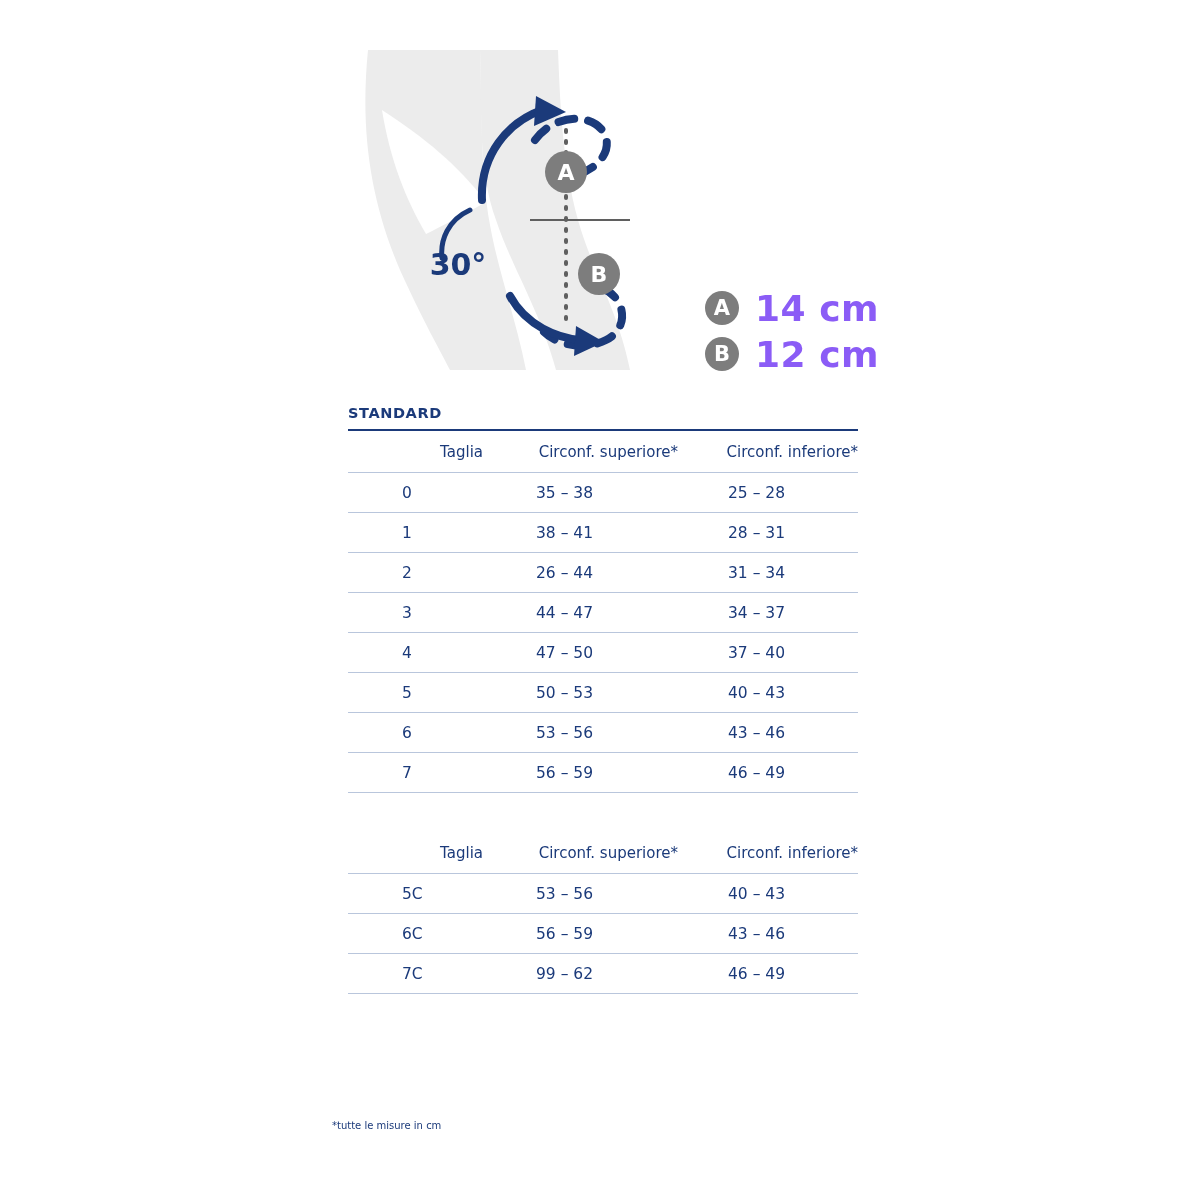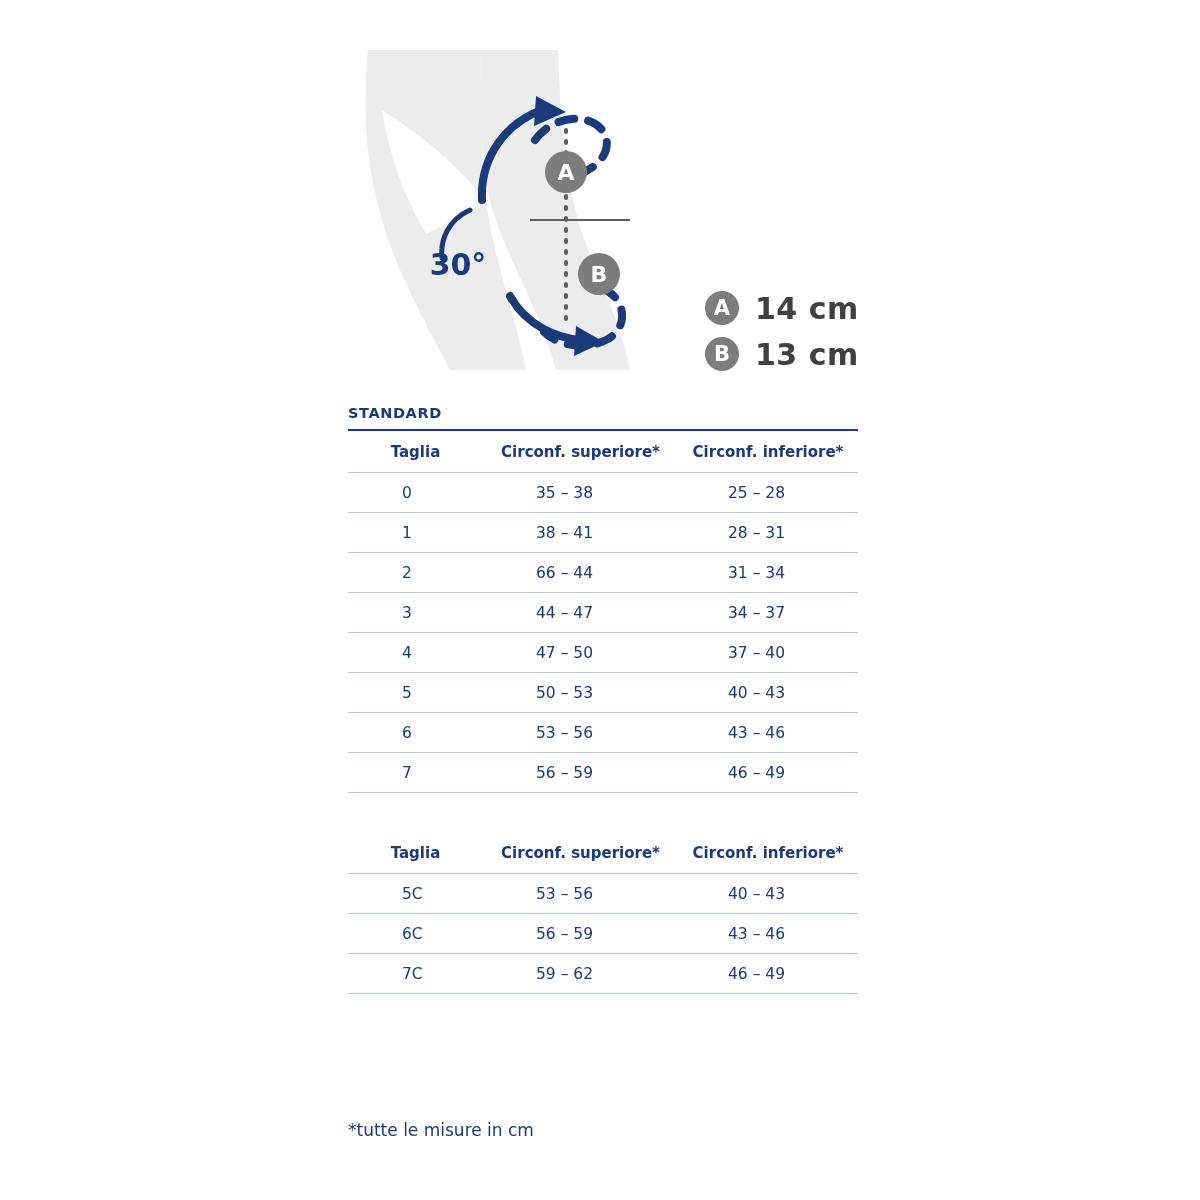--- a/index.html
+++ b/index.html
@@ -48,23 +48,23 @@
     color: #ffffff;
     font-size: 21px;
     font-weight: bold;
     display: flex;
     align-items: center;
     justify-content: center;
     margin-right: 16px;
     font-family: "DejaVu Sans", "Liberation Sans", sans-serif;
   }
   .legend-value {
-    font-size: 30px;
+    font-size: 36px;
     font-weight: bold;
-    color: #404040;
+    color: #8b5cf6;
     letter-spacing: 0.5px;
   }
 
   
   .table-block {
     position: absolute;
     left: 348px;
     width: 510px;
   }
   .table-title {
@@ -75,23 +75,23 @@
     padding-bottom: 8px;
     border-bottom: 2px solid #1b3a7a;
   }
   table.size-table {
     width: 100%;
     border-collapse: collapse;
     table-layout: fixed;
   }
   table.size-table th {
     font-size: 15px;
-    font-weight: bold;
-    color: #1b3a7a;
-    text-align: center;
+    font-weight: normal;
+    color: #1b3a7a;
+    text-align: right;
     padding: 12px 0 11px 0;
     border-bottom: 1px solid #b9c6dc;
   }
   table.size-table td {
     font-size: 15.5px;
     color: #1b3a7a;
     text-align: left;
     padding: 11px 0 10px 0;
     border-bottom: 1px solid #b9c6dc;
   }
@@ -103,23 +103,23 @@
   .col-lower  { width: 180px; }
   .cell-size  { padding-left: 54px !important; }
   .cell-upper { padding-left: 53px !important; }
   .cell-lower { padding-left: 50px !important; }
   th.col-size  { padding-left: 36px; }
   th.col-upper { padding-left: 0px; }
   th.col-lower { padding-left: 0px; }
 
   .footnote {
     position: absolute;
-    left: 348px;
+    left: 332px;
     top: 1120px;
-    font-size: 17px;
+    font-size: 10px;
     color: #1b3a7a;
   }
 </style>
 </head>
 <body>
 
 <div class="page">
 
   <div class="illustration">
     <svg width="560" height="370" viewBox="0 0 560 370" xmlns="http://www.w3.org/2000/svg">
@@ -166,21 +166,21 @@
     </svg>
   </div>
 
   <div class="legend">
     <div class="legend-row">
       <div class="legend-badge">A</div>
       <div class="legend-value">14 cm</div>
     </div>
     <div class="legend-row">
       <div class="legend-badge">B</div>
-      <div class="legend-value">13 cm</div>
+      <div class="legend-value">12 cm</div>
     </div>
   </div>
 
   <div class="table-block" style="top:405px;">
     <div class="table-title">STANDARD</div>
     <table class="size-table">
       <thead>
         <tr>
           <th class="col-size">Taglia</th>
           <th class="col-upper">Circonf. superiore*</th>
@@ -193,21 +193,21 @@
           <td class="cell-upper">35 – 38</td>
           <td class="cell-lower">25 – 28</td>
         </tr>
         <tr>
           <td class="cell-size">1</td>
           <td class="cell-upper">38 – 41</td>
           <td class="cell-lower">28 – 31</td>
         </tr>
         <tr>
           <td class="cell-size">2</td>
-          <td class="cell-upper">66 – 44</td>
+          <td class="cell-upper">26 – 44</td>
           <td class="cell-lower">31 – 34</td>
         </tr>
         <tr>
           <td class="cell-size">3</td>
           <td class="cell-upper">44 – 47</td>
           <td class="cell-lower">34 – 37</td>
         </tr>
         <tr>
           <td class="cell-size">4</td>
           <td class="cell-upper">47 – 50</td>
@@ -247,21 +247,21 @@
           <td class="cell-upper">53 – 56</td>
           <td class="cell-lower">40 – 43</td>
         </tr>
         <tr>
           <td class="cell-size">6C</td>
           <td class="cell-upper">56 – 59</td>
           <td class="cell-lower">43 – 46</td>
         </tr>
         <tr>
           <td class="cell-size">7C</td>
-          <td class="cell-upper">59 – 62</td>
+          <td class="cell-upper">99 – 62</td>
           <td class="cell-lower">46 – 49</td>
         </tr>
       </tbody>
     </table>
   </div>
 
   <div class="footnote">*tutte le misure in cm</div>
 
 </div>
 

